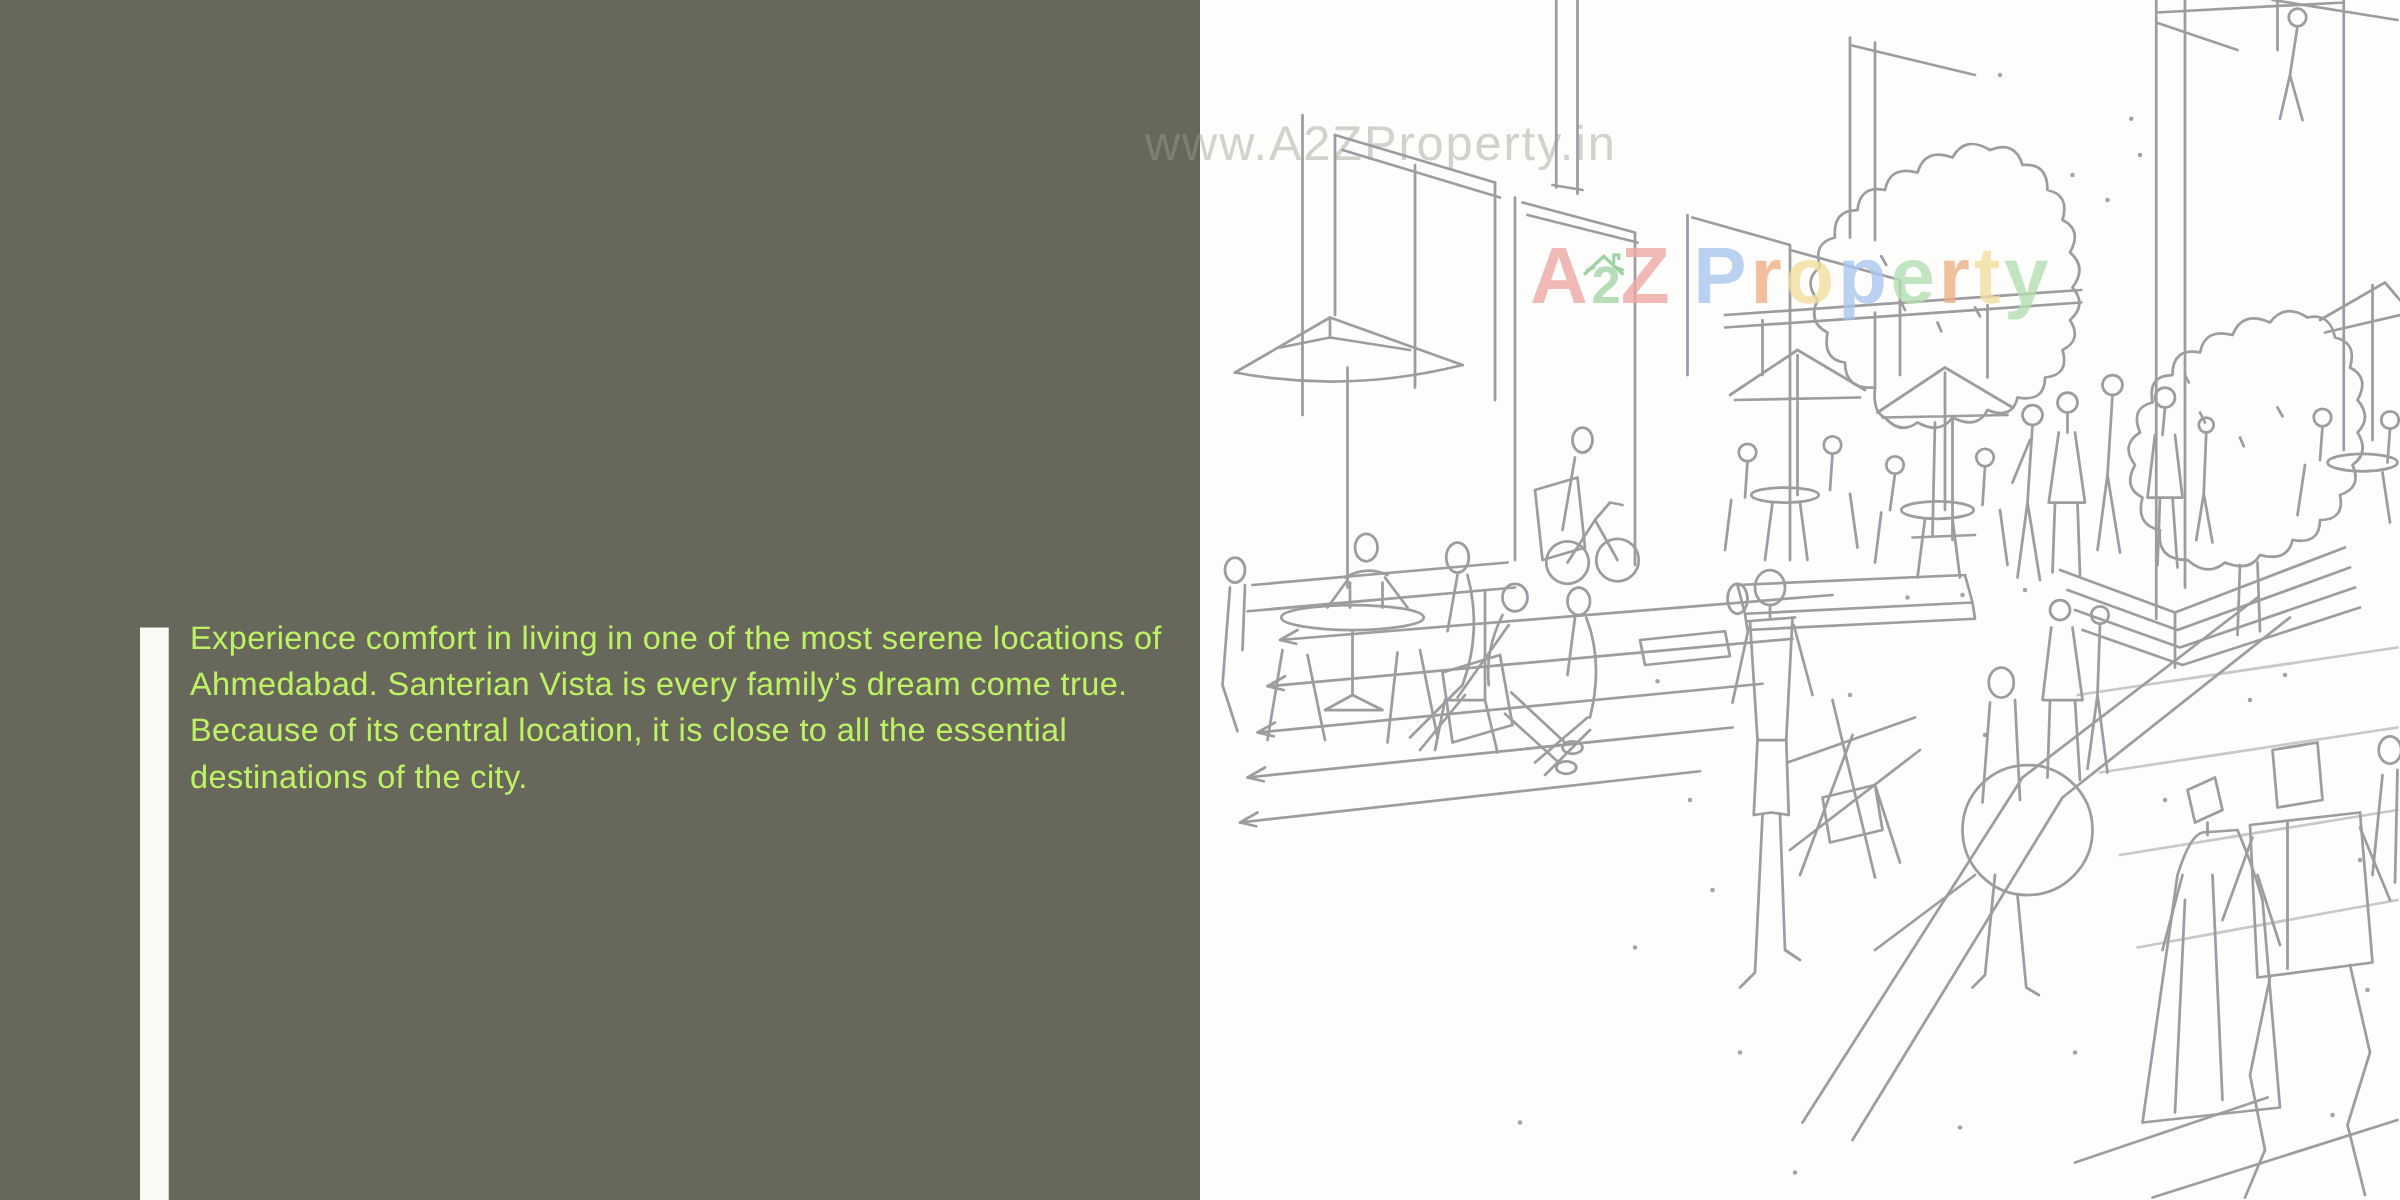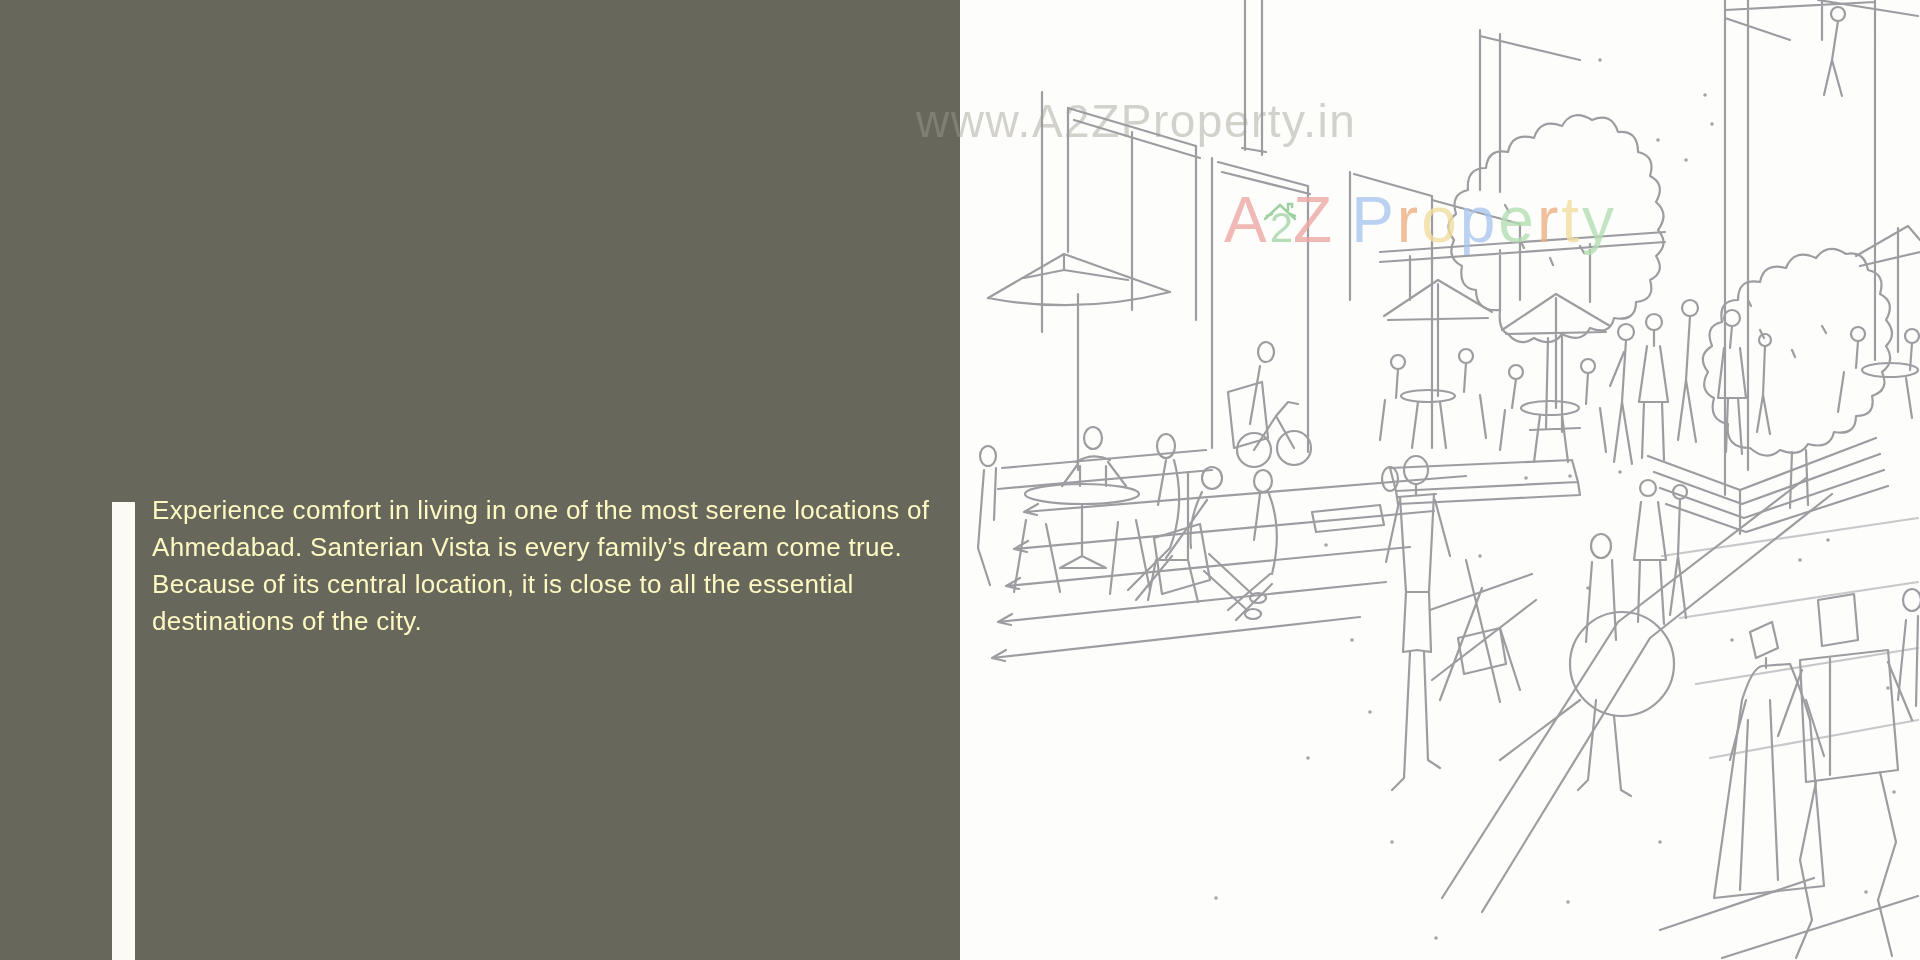--- a/index.html
+++ b/index.html
@@ -13,40 +13,40 @@
   .accent-bar{position:absolute;left:112px;top:502px;width:23px;height:458px;background:#fbfaf5;}
   .copy{
     position:absolute;left:152px;top:492px;width:780px;
     font-size:26px;line-height:37px;letter-spacing:.3px;font-weight:400;color:#e6e4da;
   }
   .copy p{margin:0 0 21px 0;}
   .sketch-panel{position:absolute;left:960px;top:0;width:960px;height:960px;background:#fdfdfc;color:#8d8d92;}
   .sketch-panel svg{display:block;width:960px;height:960px;}
   .wm-url{
     position:absolute;left:916px;top:94px;
-    font-size:46px;letter-spacing:1.5px;font-weight:400;
+    font-size:39px;letter-spacing:1.5px;font-weight:400;
     color:rgba(158,155,147,0.45);white-space:nowrap;
   }
   .wm-logo{
     position:absolute;left:1224px;top:188px;line-height:1;
-    font-size:64px;font-weight:normal;letter-spacing:3px;white-space:nowrap;opacity:.8;
+    font-size:64px;font-weight:bold;letter-spacing:3px;white-space:nowrap;opacity:.8;
   }
   .wm-logo span{display:inline-block;}
   .two-wrap{position:relative;font-size:42px;letter-spacing:0;}
   .two-wrap .house{position:absolute;left:-7px;top:-21px;}
   .gap{margin-left:16px;}
 </style>
 </head>
 <body>
 
 <div class="page">
 
   <div class="left-panel" style="background-color: rgb(103, 104, 91);">
     <div class="accent-bar" style="background-color: rgb(251, 250, 245);"></div>
-    <div class="copy" style="color: #fef9c3;">
+    <div class="copy" style="color: #bef264;">
       <p>Experience comfort in living in one of the most serene locations of Ahmedabad. Santerian Vista is every family’s dream come true. Because of its central location, it is close to all the essential destinations of the city.</p>
     </div>
   </div>
 
   <figure class="sketch-panel" style="margin: 0px; color: rgb(141, 141, 146);">
     <svg viewBox="0 0 960 960" xmlns="http://www.w3.org/2000/svg">
       <g fill="none" stroke="currentColor" stroke-width="2.2" stroke-linecap="round" stroke-linejoin="round" opacity="0.85">
 
         <g>
           <path d="M82,92 V332"></path>

